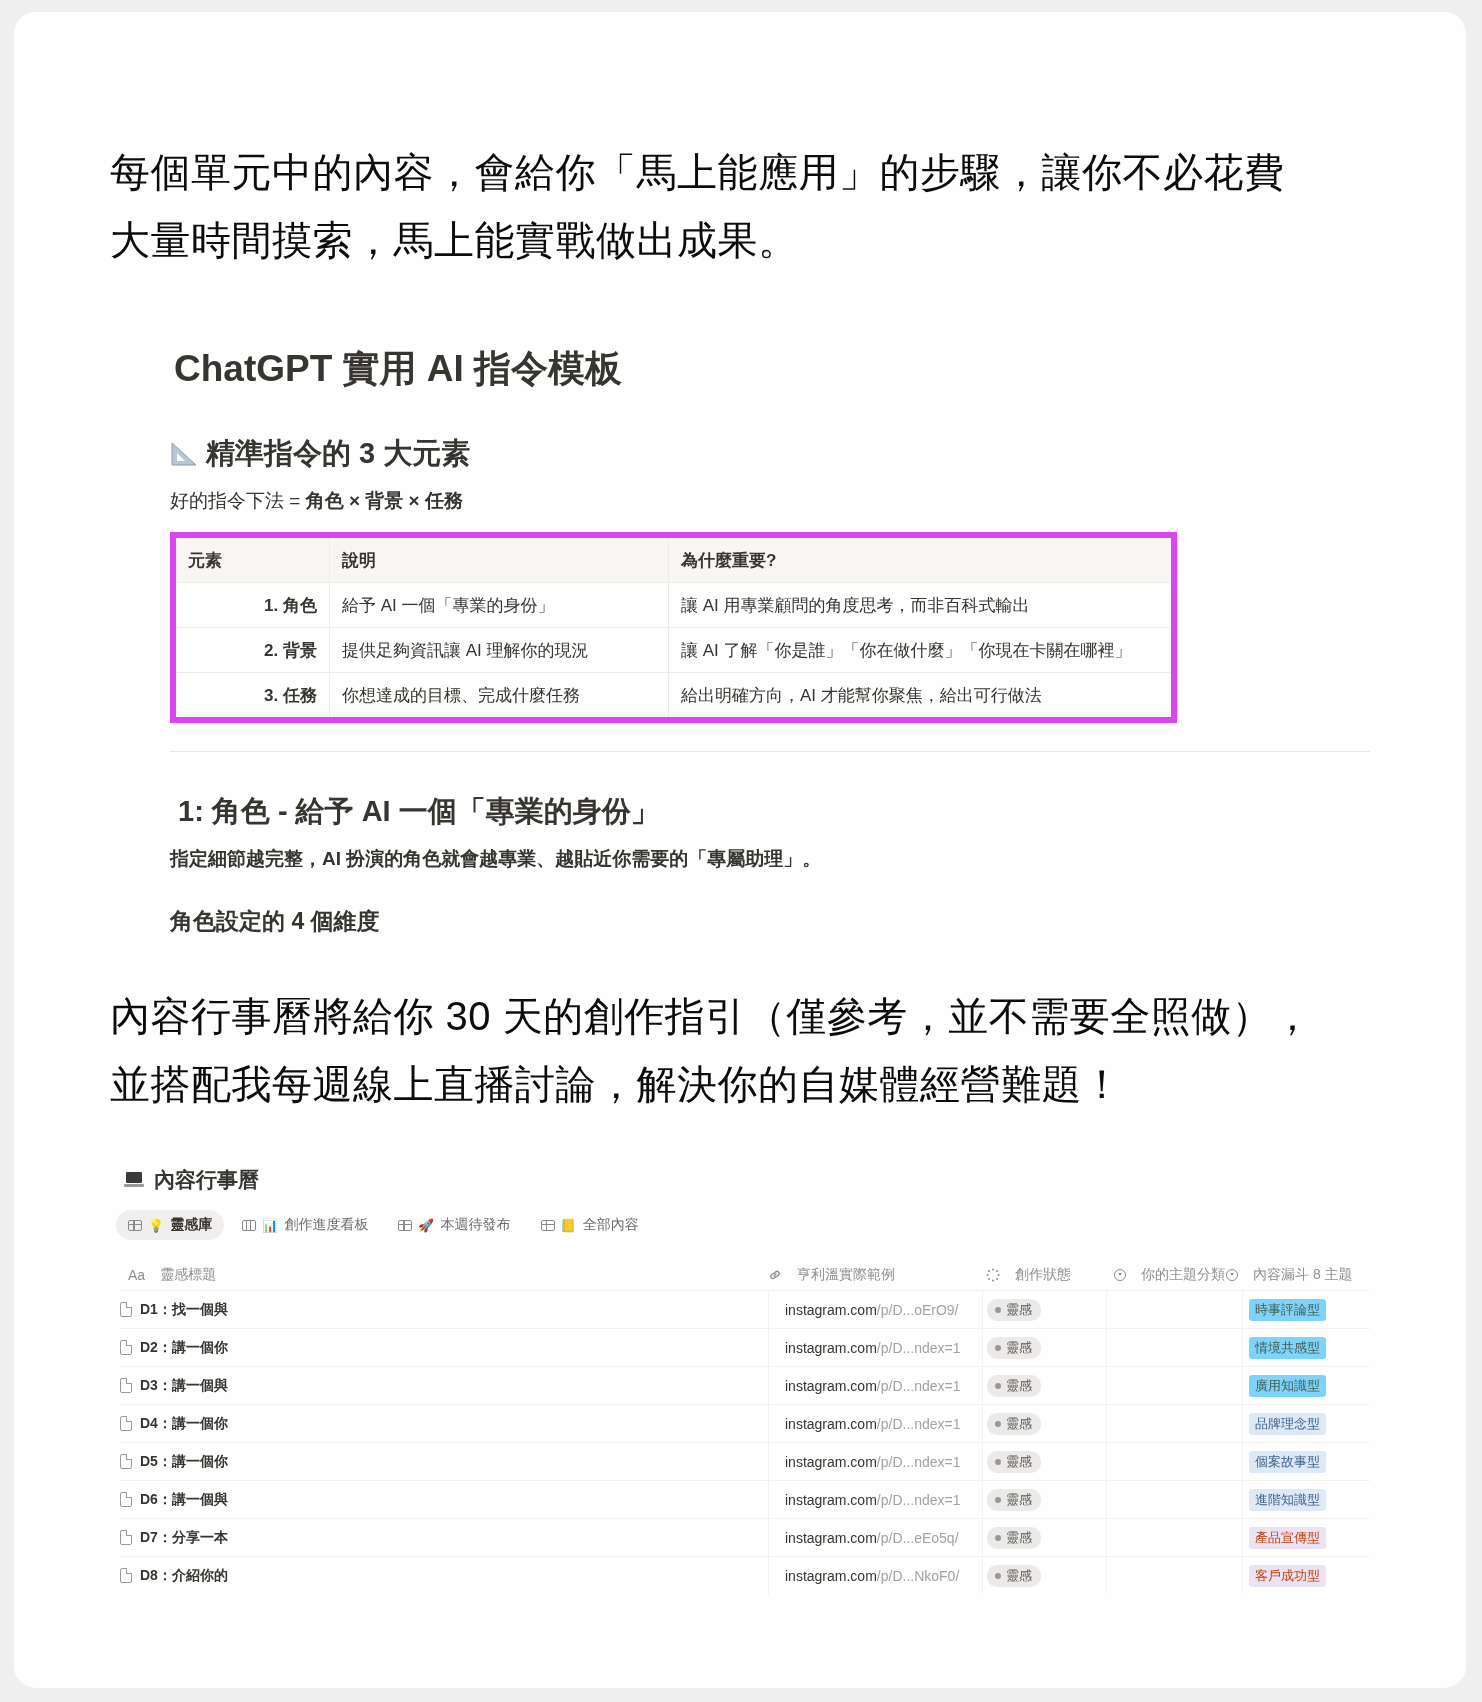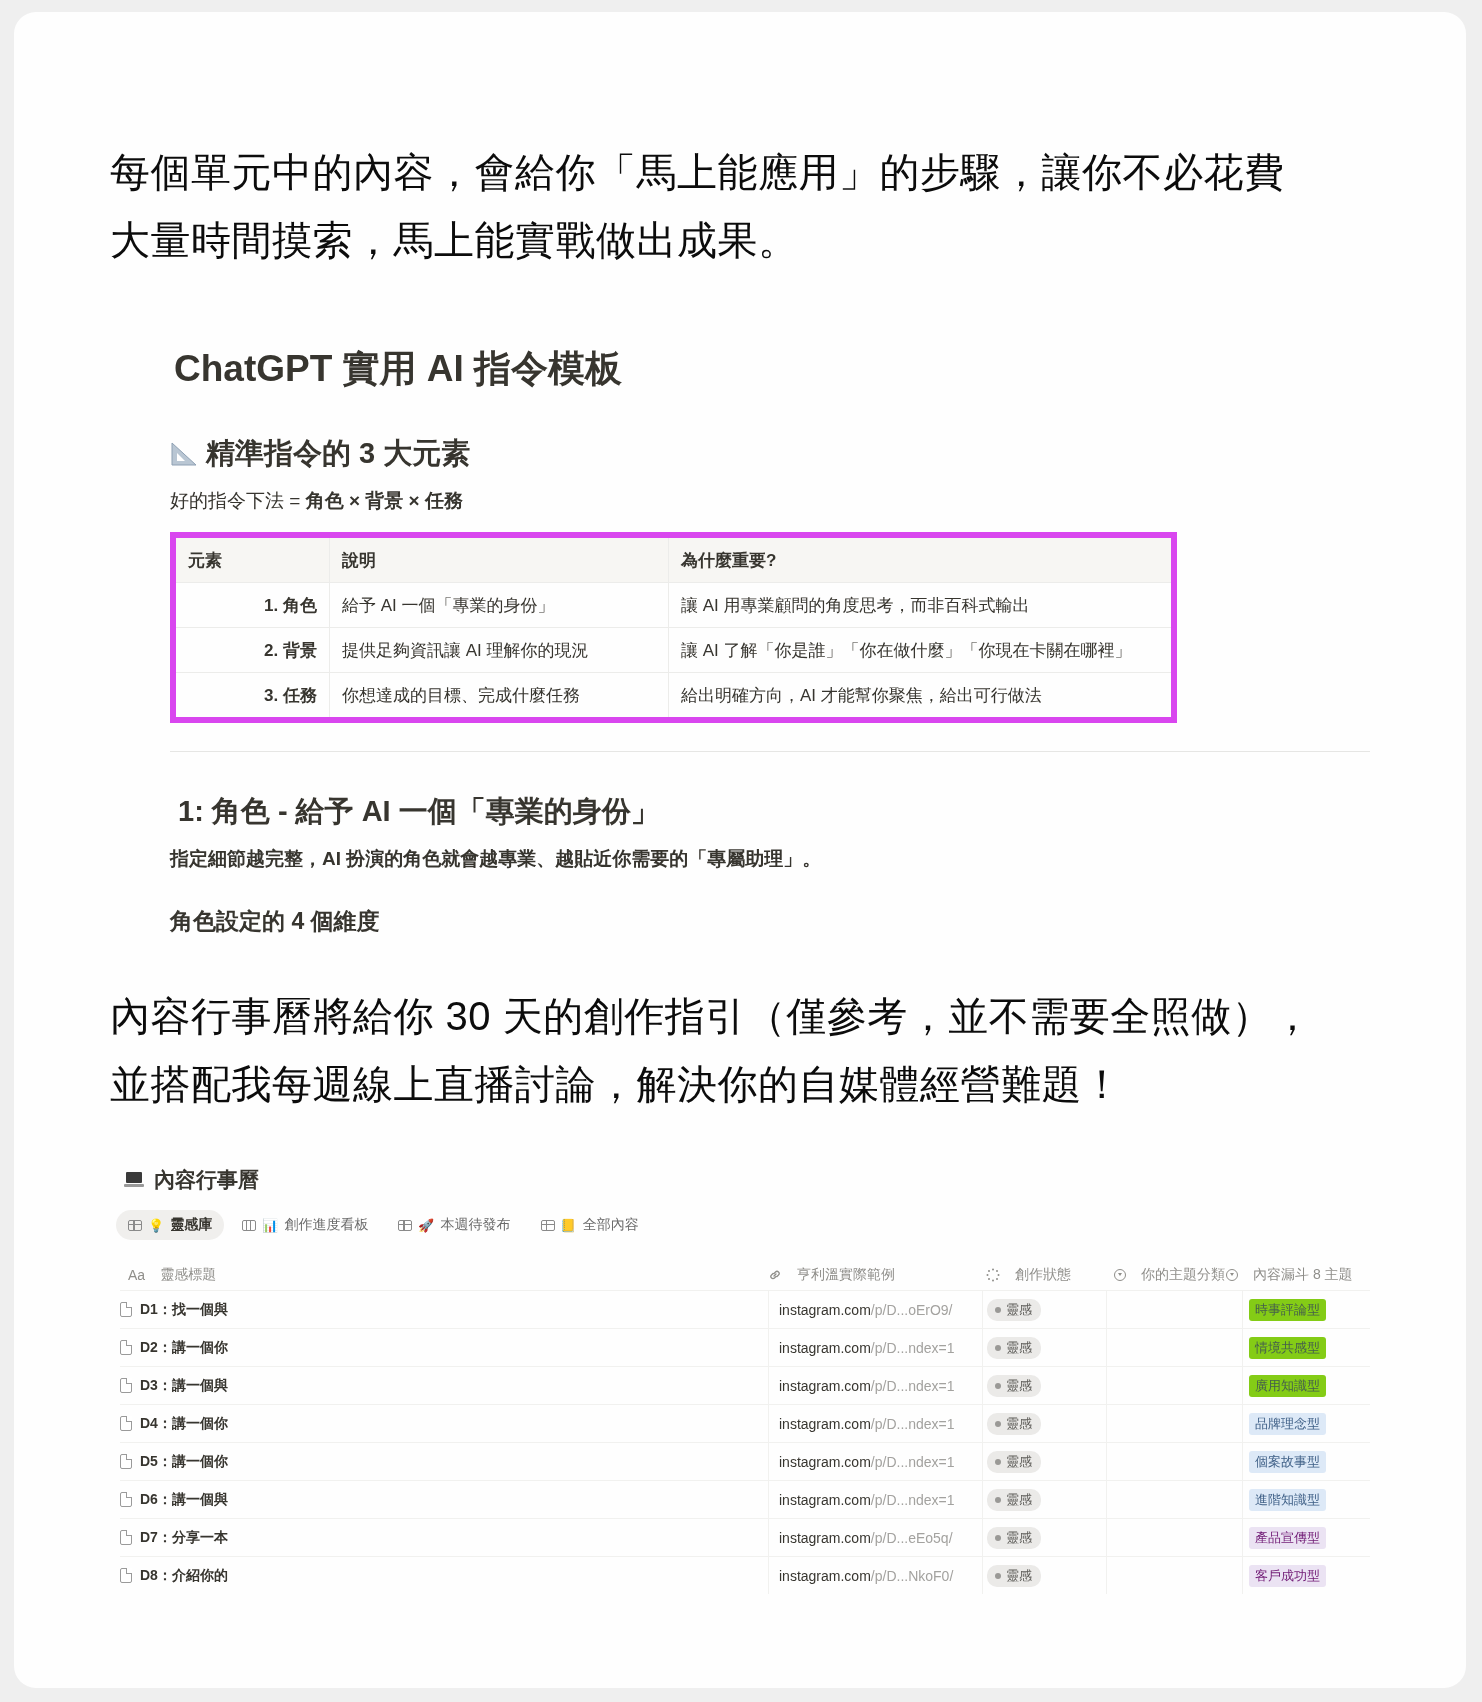--- a/index.html
+++ b/index.html
@@ -71,31 +71,31 @@
   .db-head .h { position: absolute; top: 6px; display: flex; align-items: center; gap: 15px; white-space: nowrap; }
   .circ-ic { width: 12px; height: 12px; border: 1.5px solid #8f8e8a; border-radius: 50%; display: inline-block; position: relative; box-sizing: border-box; }
   .circ-ic::after { content: ""; position: absolute; left: 2.5px; top: 3px; border-left: 2.5px solid transparent; border-right: 2.5px solid transparent; border-top: 3px solid #8f8e8a; }
 
   .db-rows { position: absolute; top: 130px; left: 0; width: 1250px; }
   .db-row { position: relative; height: 37px; border-top: 1px solid #f1f1ef; }
   .db-row .cell { position: absolute; top: 0; height: 37px; display: flex; align-items: center; white-space: nowrap; }
   .c-title { left: 0; font-size: 14px; font-weight: bold; gap: 8px; color: #37352f; }
   .page-ic { width: 12px; height: 15px; border: 1.3px solid #9a9a9a; border-radius: 2px; display: inline-block; box-sizing: border-box; position: relative; background: #fff; }
   .page-ic::after { content: ""; position: absolute; right: -1px; top: -1px; width: 5px; height: 5px; background: #fff; border-left: 1.3px solid #9a9a9a; border-bottom: 1.3px solid #9a9a9a; }
-  .c-link { left: 648px; font-size: 14px; color: #37352f; border-left: 1px solid #f1f1ef; padding-left: 10px; width: 200px; }
+  .c-link { left: 648px; font-size: 14px; color: #37352f; border-left: 1px solid #f1f1ef; padding-left: 16px; width: 200px; }
   .c-link .dim { color: #a3a29f; }
   .c-status { left: 862px; border-left: 1px solid #f1f1ef; padding-left: 4px; width: 124px; }
   .c-topic { left: 986px; border-left: 1px solid #f1f1ef; width: 135px; }
   .c-funnel { left: 1122px; border-left: 1px solid #f1f1ef; padding-left: 6px; width: 128px; }
   .status-pill { background: #ebeae8; color: #5c5b57; font-size: 13px; border-radius: 10px; padding: 2px 9px 2px 8px; display: inline-flex; align-items: center; gap: 5px; }
   .status-dot { width: 6px; height: 6px; border-radius: 50%; background: #9a9996; display: inline-block; }
   .tag { font-size: 13px; padding: 2px 6px; border-radius: 3px; }
-  .tag.green { background: #84cc16; color: #46604b; }
+  .tag.green { background: #7dd3fc; color: #46604b; }
   .tag.blue { background: #dde9f7; color: #3e5f86; }
-  .tag.purple { background: #ebe3f3; color: #701a75; }
+  .tag.purple { background: #ebe3f3; color: #c2410c; }
 </style>
 </head>
 <body>
 
 <div class="card"></div>
 
 <div class="intro intro1">
   <div>每個單元中的內容，會給你「馬上能應用」的步驟，讓你不必花費</div>
   <div>大量時間摸索，馬上能實戰做出成果。</div>
 </div>

